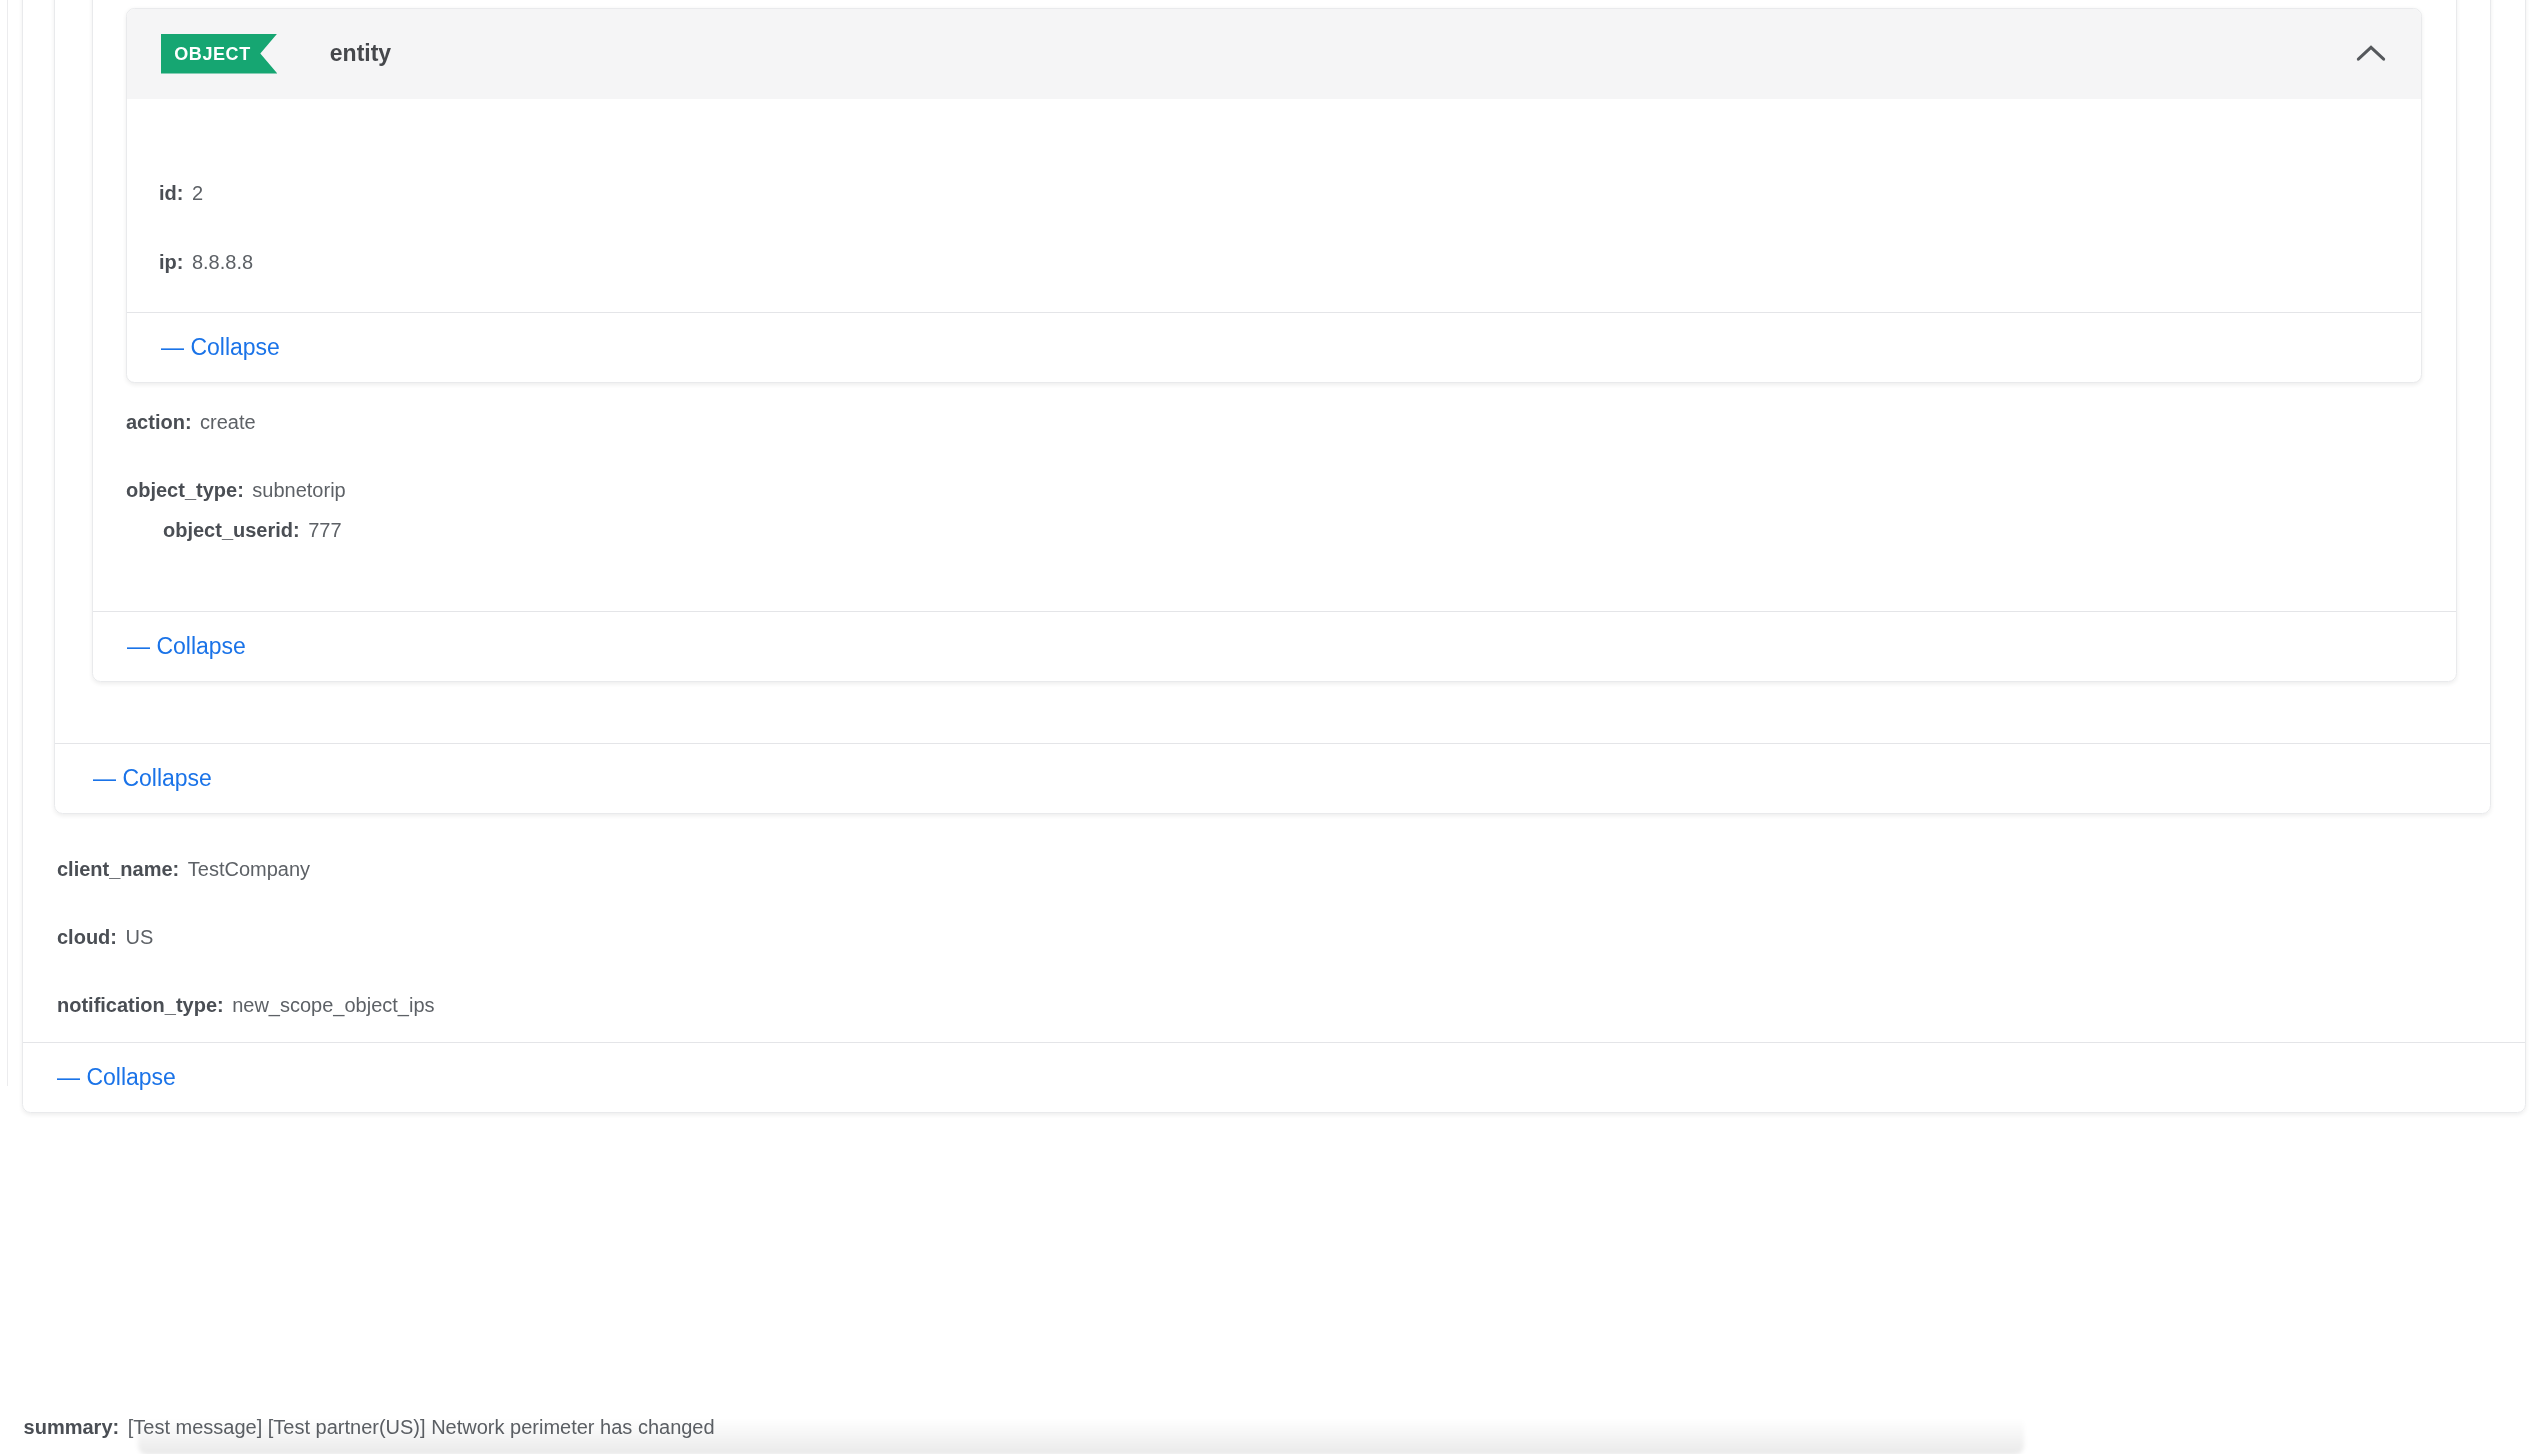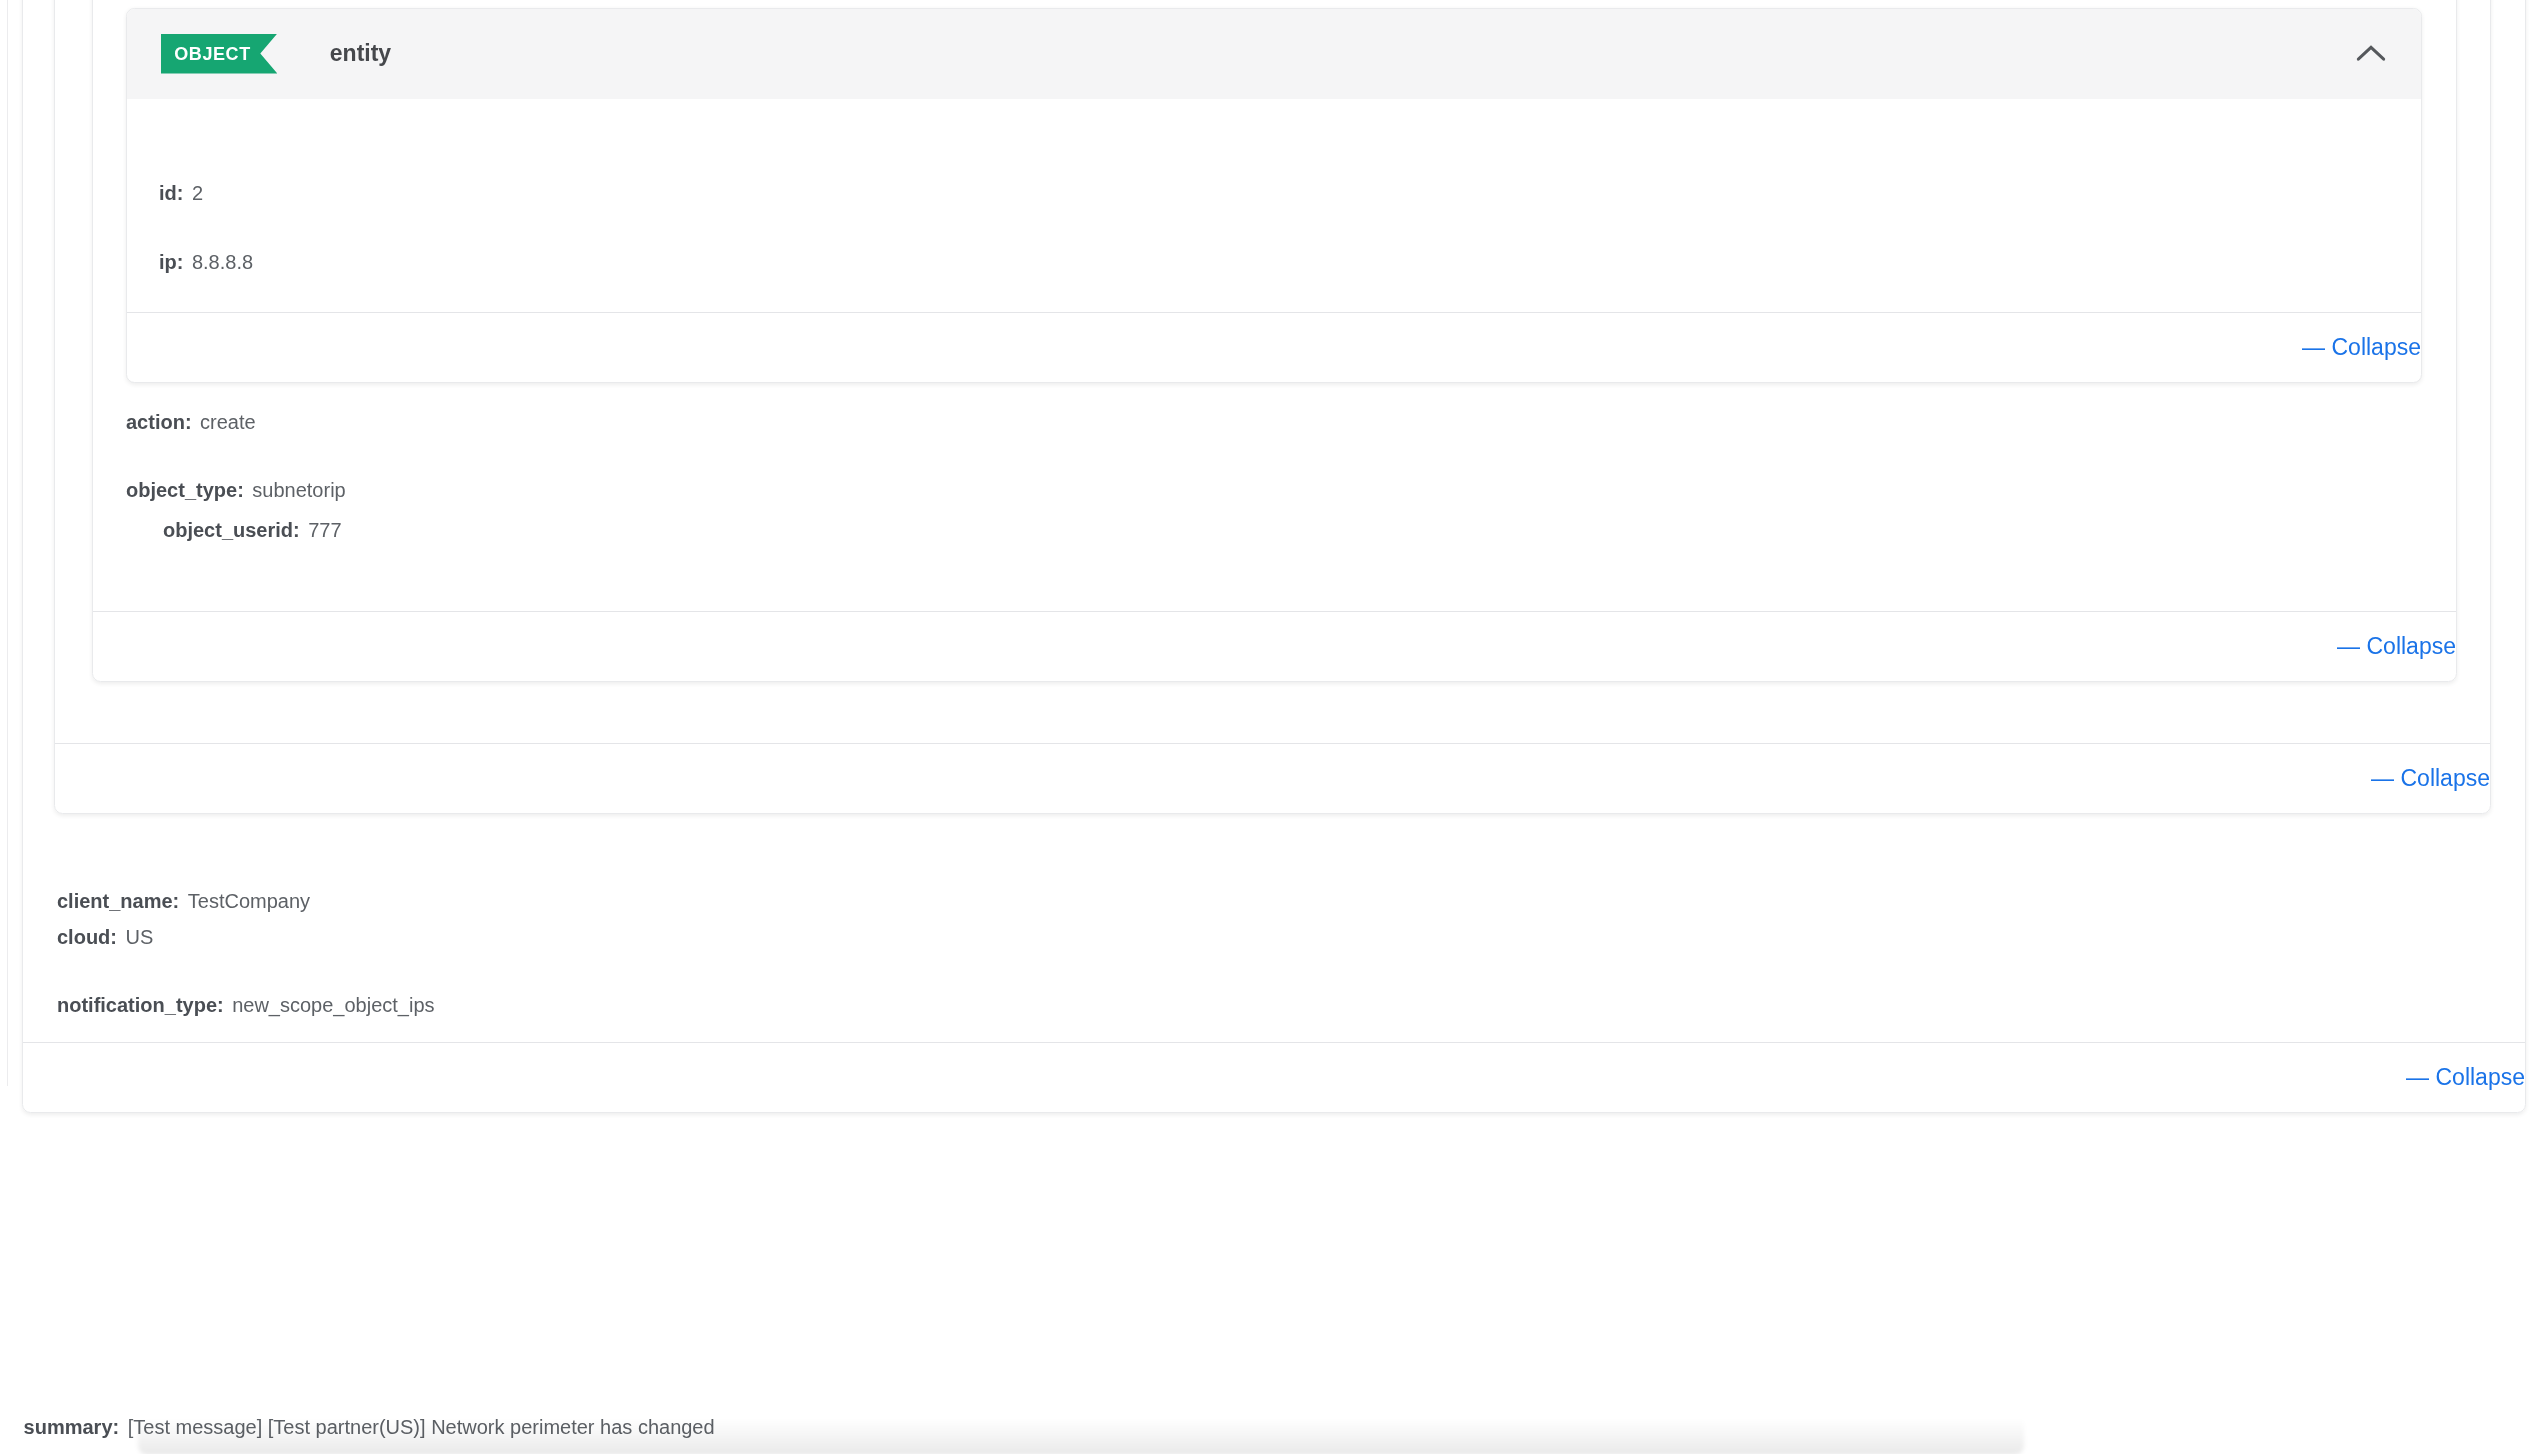--- a/index.html
+++ b/index.html
@@ -28,21 +28,21 @@
 
   
   .nbox{position:absolute;border:0.9px solid var(--border-gray);border-radius:8.5px;background:transparent;
         box-shadow:0 1.9px 4.7px rgba(0,0,0,0.07);}
   .box-a{left:22px;top:-38px;width:2504px;height:1151px;}
   .box-b{left:54px;top:-38px;width:2437px;height:852px;}
   .box-c{left:92px;top:-38px;width:2365px;height:720px;}
 
   
   .nbox-footer{position:absolute;left:0;right:0;bottom:0;height:70px;border-top:0.9px solid var(--divider-gray);
-               display:flex;align-items:center;justify-content:flex-end;}
+               display:flex;align-items:center;}
   .collapse-link{color:var(--link-blue);font-size:23px;cursor:pointer;white-space:pre;}
   .pad36{padding-left:34px;}
   .pad40{padding-left:38px;}
 
   
   .entity-card{position:absolute;left:126px;top:7.6px;width:2296px;height:375px;
                border:0.9px solid var(--border-gray);border-radius:8.5px;background:#fff;
                box-shadow:0 1.9px 4.7px rgba(0,0,0,0.07);}
   .entity-header{position:absolute;left:0;top:0;right:0;height:90px;background:var(--header-gray);
                  border-radius:7.6px 7.6px 0 0;display:flex;align-items:center;padding:0 34px;gap:44px;}
@@ -124,21 +124,21 @@
   <div class="field" style="left:126px;top:408px;">
     <span class="lbl">action:</span><span class="val">create</span>
   </div>
   <div class="field" style="left:126px;top:476px;">
     <span class="lbl">object_type:</span><span class="val">subnetorip</span>
   </div>
   <div class="field" style="left:126px;top:516px;margin-left:37px;">
     <span class="lbl">object_userid:</span><span class="val">777</span>
   </div>
 
-  <div class="field" style="left:57px;top:887px;">
+  <div class="field" style="left:57px;top:855px;">
     <span class="lbl">client_name:</span><span class="val">TestCompany</span>
   </div>
   <div class="field" style="left:57px;top:923px;">
     <span class="lbl">cloud:</span><span class="val">US</span>
   </div>
   <div class="field" style="left:57px;top:991px;">
     <span class="lbl">notification_type:</span><span class="val">new_scope_object_ips</span>
   </div>
 
 

